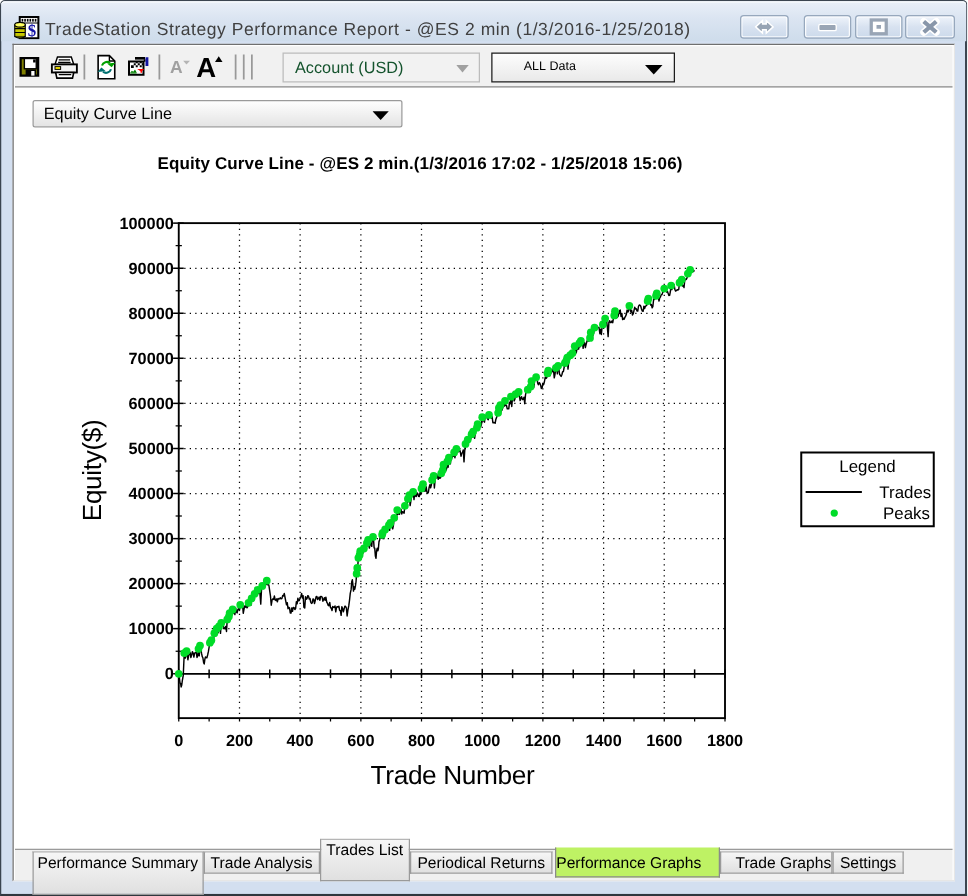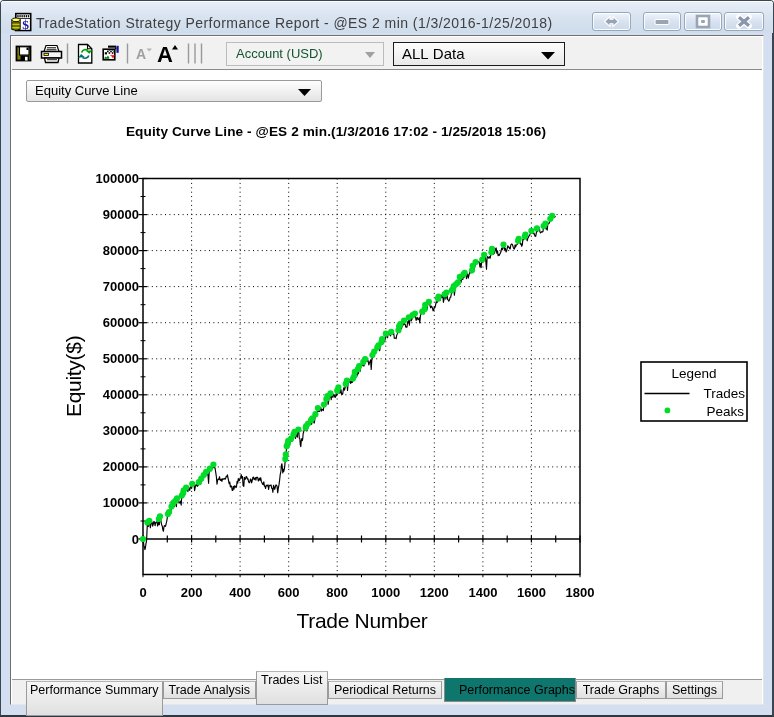--- a/index.html
+++ b/index.html
@@ -108,21 +108,21 @@
 <text x="157" y="21.5" font-size="22" font-weight="bold" fill="#000" font-family="Liberation Sans">A</text>
 <path d="M172 9.5 L175 5 L178 9.5 Z" fill="#000"></path>
 <line x1="188.5" y1="3.5" x2="188.5" y2="23.5" stroke="#999" stroke-width="1.4"></line>
 <line x1="195" y1="3.5" x2="195" y2="23.5" stroke="#999" stroke-width="1.4"></line>
 <line x1="201.5" y1="3.5" x2="201.5" y2="23.5" stroke="#999" stroke-width="1.4"></line>
 </svg>
 <div class="abs" style="left:226px;top:42px;width:158px;height:24px;background:#f2f2f2;border:1px solid #bcbcbc;color:#14532d;font-size:13px;line-height:22px;padding-left:9px">Account&nbsp;(USD)
 <svg class="abs" style="right:7px;top:8px" width="11" height="8">
       <path d="M0 1 H10 L5 7 Z" fill="#a0a0a0"></path>
     </svg></div>
-<div class="abs" style="left:393px;top:42px;width:172px;height:24px;background:linear-gradient(#fdfdfd,#e9e9e9);border:1.6px solid #1c1c1c;color:#000;font-size:15px;line-height:21px;padding-left:8px">ALL&nbsp;Data
+<div class="abs" style="left:393px;top:42px;width:147px;height:24px;background:linear-gradient(#fdfdfd,#e9e9e9);border:1.6px solid #1c1c1c;color:#000;font-size:10px;line-height:21px;padding-left:25px">ALL&nbsp;Data
 <svg class="abs" style="right:8px;top:8px" width="15" height="9">
       <path d="M0 1 H14 L7 8.5 Z" fill="#000"></path>
     </svg></div>
 <div class="abs" style="left:26px;top:80px;width:296px;height:22px;background:linear-gradient(#fefefe,#e4e4e4);border:1px solid #9a9a9a;border-radius:2px;color:#000;font-size:13px;line-height:20px;padding-left:8px">Equity Curve Line
 <svg class="abs" style="right:9px;top:7px" width="14" height="9">
       <path d="M0 1 H13 L6.5 8 Z" fill="#000"></path>
     </svg></div>
 <svg width="774" height="717" viewBox="0 0 774 717" style="position:absolute;left:0;top:0" font-family="&quot;Liberation Sans&quot;, sans-serif" fill="#000">
 <text x="336" y="135.5" text-anchor="middle" font-size="13.6" font-weight="bold" letter-spacing="0.1">Equity Curve Line - @ES 2 min.(1/3/2016 17:02 - 1/25/2018 15:06)</text>
 <line x1="143" y1="502.9" x2="580" y2="502.9" stroke="#000" stroke-width="1" stroke-dasharray="1 3.4"></line>
@@ -336,14 +336,14 @@
 <text x="745" y="398" text-anchor="end" font-size="13.5">Trades</text>
 <circle cx="667.4" cy="410.4" r="2.9" fill="#00DC28"></circle>
 <text x="744" y="415.5" text-anchor="end" font-size="13.5">Peaks</text>
 </g>
 </svg>
 <div class="abs" style="left:11.5px;top:679px;width:750px;height:24.5px;background:#f0f0f0;border-top:1px solid #9a9a9a"></div>
 <div class="abs" style="left:25.5px;top:681px;width:137.5px;height:35px;background:linear-gradient(#f6f6f6,#e0e0e0);border:1px solid #9a9a9a;border-top:1px solid #b5b5b5;font-size:12.5px;text-align:center;line-height:16px">Performance Summary</div>
 <div class="abs" style="left:163px;top:681px;width:92.5px;height:17.5px;background:linear-gradient(#f6f6f6,#e0e0e0);border:1px solid #9a9a9a;border-top:1px solid #b5b5b5;font-size:12.5px;text-align:center;line-height:16px">Trade Analysis</div>
 <div class="abs" style="left:255.5px;top:671px;width:72.5px;height:34px;background:linear-gradient(#f6f6f6,#e0e0e0);border:1px solid #9a9a9a;border-top:1px solid #b5b5b5;font-size:12.5px;text-align:center;line-height:16px">Trades List</div>
 <div class="abs" style="left:328px;top:681px;width:114px;height:17.5px;background:linear-gradient(#f6f6f6,#e0e0e0);border:1px solid #9a9a9a;border-top:1px solid #b5b5b5;font-size:12.5px;text-align:center;line-height:16px">Periodical Returns</div>
-<div class="abs" style="left:444px;top:678px;width:132px;height:24px;background:#0f766e;border:1px solid #8a8a8a;border-top:none;font-size:12.5px;text-align:right;line-height:24px;z-index:5">Performance Graphs</div>
-<div class="abs" style="left:576px;top:681px;width:90px;height:17.5px;background:linear-gradient(#f6f6f6,#e0e0e0);border:1px solid #9a9a9a;border-top:1px solid #b5b5b5;font-size:12.5px;text-align:center;line-height:16px">Trade Graphs</div>
+<div class="abs" style="left:444px;top:678px;width:132px;height:24px;background:#bef264;border:1px solid #8a8a8a;border-top:none;font-size:12.5px;text-align:left;line-height:24px;z-index:5">Performance Graphs</div>
+<div class="abs" style="left:576px;top:681px;width:90px;height:17.5px;background:linear-gradient(#f6f6f6,#e0e0e0);border:1px solid #9a9a9a;border-top:1px solid #b5b5b5;font-size:12.5px;text-align:right;line-height:16px">Trade Graphs</div>
 <div class="abs" style="left:666px;top:681px;width:57px;height:17.5px;background:linear-gradient(#f6f6f6,#e0e0e0);border:1px solid #9a9a9a;border-top:1px solid #b5b5b5;font-size:12.5px;text-align:center;line-height:16px">Settings</div>
 </body></html>

